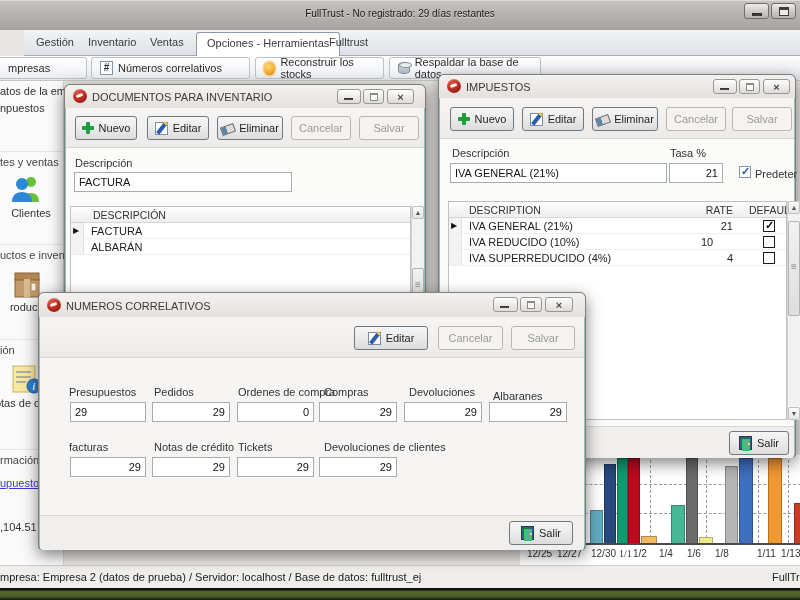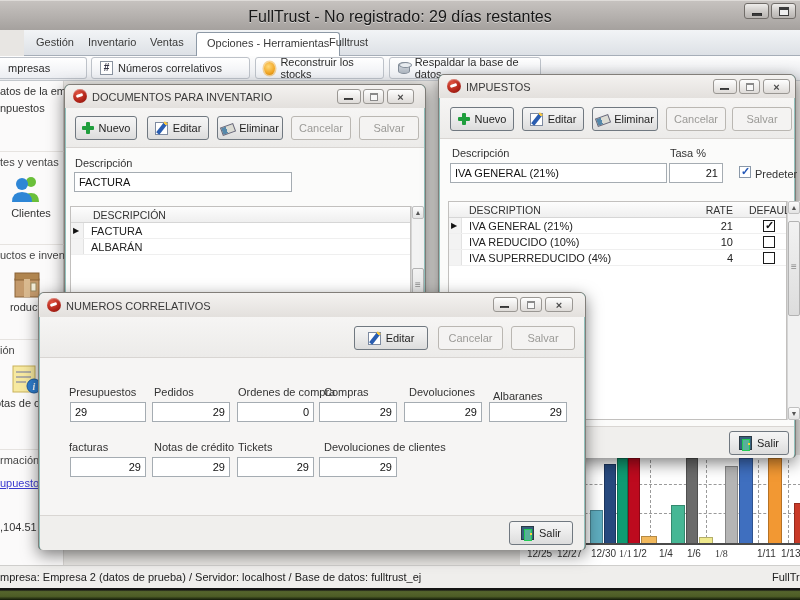--- a/index.html
+++ b/index.html
@@ -3,21 +3,21 @@
 <meta charset="utf-8">
 <style>
   * { margin:0; padding:0; box-sizing:border-box; }
   html,body { width:800px; height:600px; overflow:hidden; }
   body { font-family:"Liberation Sans", sans-serif; font-size:11px; color:#222; }
   #screen { position:absolute; left:0; top:0; width:800px; height:600px; background:#e8e6e3; overflow:hidden; }
 
   
   .titlebar { position:absolute; left:0; top:0; width:800px; height:30px;
     background:linear-gradient(#c7c3c0,#b3afac 60%,#a5a19e); box-shadow:inset 0 1px 0 #dedbd8; }
-  .titlebar .wtitle { position:absolute; left:0; right:0; top:8px; text-align:center; color:#171717; font-size:16px; text-shadow:0 1px 0 rgba(255,255,255,.5); }
+  .titlebar .wtitle { position:absolute; left:0; right:0; top:8px; text-align:center; color:#171717; font-size:10px; text-shadow:0 1px 0 rgba(255,255,255,.5); }
   .wctl { position:absolute; top:3px; height:16px; border:1px solid #716d69; border-radius:3px;
     background:linear-gradient(#efedeb,#cfccc9 50%,#b7b3b0); }
   .wctl.min { left:744px; width:25px; } .wctl.max { left:771px; width:25px; }
   .wctl .bar { position:absolute; left:7px; top:9px; width:10px; height:3px; background:#3c3c3c; }
   .wctl .box { position:absolute; left:7px; top:3px; width:10px; height:9px; border:1px solid #3c3c3c; border-top:3px solid #3c3c3c; background:#eee; }
 
   .tabbar { position:absolute; left:0; top:30px; width:800px; height:26px;
     background:linear-gradient(#f2f4f6,#dde1e6); border-bottom:1px solid #a6aeb8;margin-left:24px; }
   .tab { position:absolute; top:6px; color:#3a3a3a; cursor:default; }
   .tab.active { top:2px; background:#fff; border:1px solid #8d99a6; border-bottom:none; border-radius:3px 3px 0 0; padding:4px 10px 6px 10px; height:24px; }
@@ -211,21 +211,21 @@
       </div>
     <div id="chart-axisline"></div>
     <div id="chart-xaxis">
         <span class="xlab" style="left: 7px;">12/25</span>
         <span class="xlab" style="left: 37px;">12/27</span>
         <span class="xlab" style="left: 71px;">12/30</span>
         <span class="xlab" style="left: 99px; font-family: Liberation Serif, serif;">1/1</span>
         <span class="xlab" style="left: 113px;">1/2</span>
         <span class="xlab" style="left: 139px;">1/4</span>
         <span class="xlab" style="left: 167px;">1/6</span>
-        <span class="xlab" style="left: 195px; font-family: Liberation Serif, serif;">1/8</span>
+        <span class="xlab" style="left: 195px;">1/8</span>
         <span class="xlab" style="left: 237px;">1/11</span>
         <span class="xlab" style="left: 261px;">1/13</span>
       </div>
   </div>
 
   <div class="statusbar">
     <span class="sleft">mpresa: Empresa 2 (datos de prueba) / Servidor: localhost / Base de datos: fulltrust_ej</span>
     <span class="sright">FullTr</span>
   </div>
   <div class="bottomstrip"></div>
@@ -341,21 +341,21 @@
         </div>
         <div class="grow" style="top:16px">
           <span class="gmark sel"></span>
           <span class="gcell" style="left:20px">IVA GENERAL (21%)</span>
           <span class="gcell" style="left:252px; width:32px; text-align:right">21</span>
           <span class="gcheck checked" style="left:314px"></span>
         </div>
         <div class="grow" style="top:32px">
           <span class="gmark"></span>
           <span class="gcell" style="left:20px">IVA REDUCIDO (10%)</span>
-          <span class="gcell" style="left:252px; width:32px; text-align:right">10</span>
+          <span class="gcell" style="left:252px; width:32px; text-align:left">10</span>
           <span class="gcheck" style="left:314px"></span>
         </div>
         <div class="grow" style="top:48px">
           <span class="gmark"></span>
           <span class="gcell" style="left:20px">IVA SUPERREDUCIDO (4%)</span>
           <span class="gcell" style="left:252px; width:32px; text-align:right">4</span>
           <span class="gcheck" style="left:314px"></span>
         </div>
       </div>
       <div class="vscroll" style="left:347px; top:62px; height:219px">

